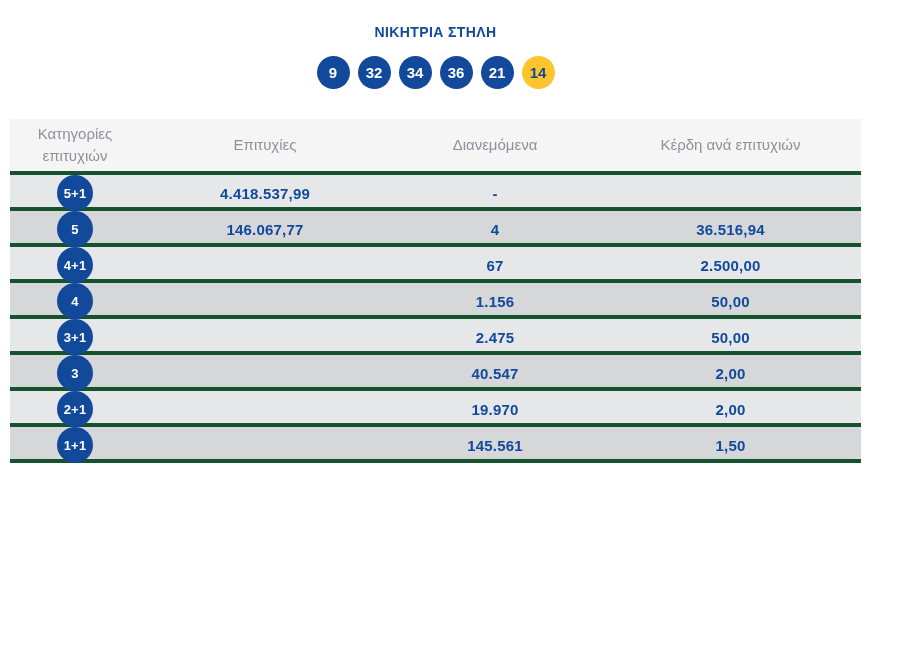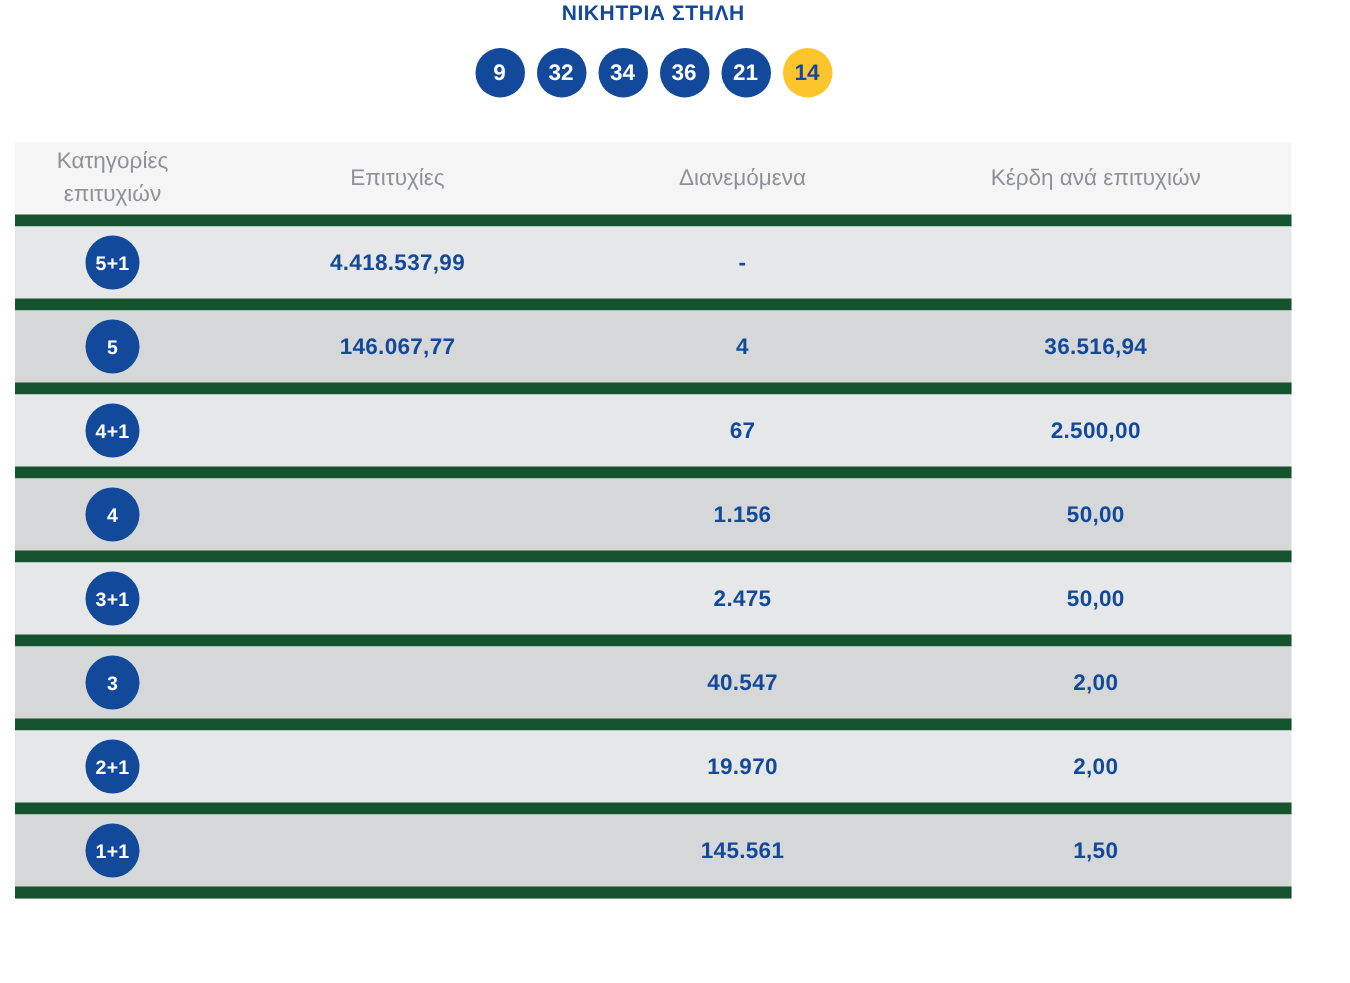--- a/index.html
+++ b/index.html
@@ -6,21 +6,21 @@
     --brand-blue:#12499b;
     --bonus-yellow:#fdc52c;
     --row-light:#e6e7e9;
     --row-dark:#d6d7d9;
     --header-bg:#f5f5f6;
     --header-text:#8d929a;
   }
   *{box-sizing:border-box;margin:0;padding:0;}
   html,body{background:#ffffff;}
   body{font-family:"Liberation Sans","DejaVu Sans",sans-serif;}
-  .page{position:relative;width:900px;height:655px;background:#fff;overflow:hidden;padding-top:0;}
+  .page{position:relative;width:900px;height:655px;background:#fff;overflow:hidden;padding-top:24px;}
 
   
   .top{width:851px;margin-left:10px;text-align:center;}
   .section-title{
     color:var(--brand-blue);
     font-size:14px;
     font-weight:bold;
     letter-spacing:.4px;
     text-align:center;
   }
@@ -42,35 +42,35 @@
   .ball.bonus{
     background:var(--bonus-yellow);
     color:var(--brand-blue);
   }
 
   
   .table{width:851px;margin-left:10px;margin-top:30px;}
   .thead,.row{
     display:grid;
     grid-template-columns:130px 250px 210px 261px;
-    border-bottom:8px solid #14532d;
+    border-bottom:4px solid #14532d;
   }
   .thead{
     background:var(--header-bg);
     height:56px;
   }
   .thead .cell{
     display:flex;align-items:center;justify-content:center;
     color:var(--header-text);
     font-size:15px;
     text-align:center;
     line-height:1.45;
     padding:0 14px;
   }
-  .row{height:56px;text-align:right;}
+  .row{height:36px;text-align:right;}
   .row:nth-child(odd){background:var(--row-light);}
   .row:nth-child(even){background:var(--row-dark);}
   .row .cell{
     display:flex;align-items:center;justify-content:center;
     color:var(--brand-blue);
     font-size:15px;
     font-weight:bold;
     letter-spacing:.2px;
   }
   .badge{

